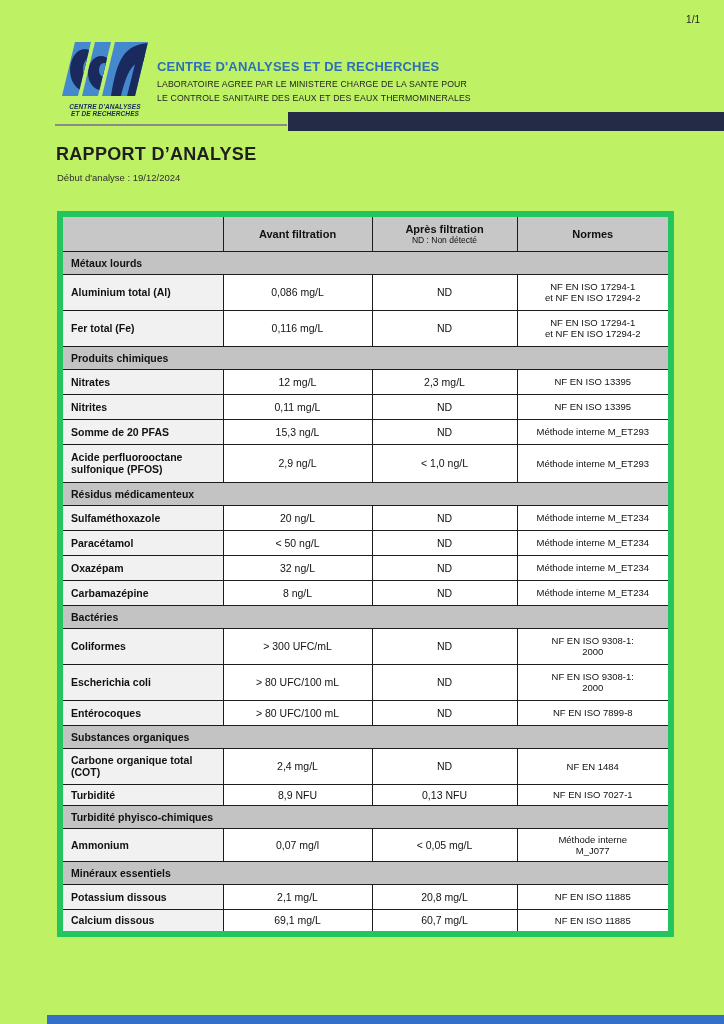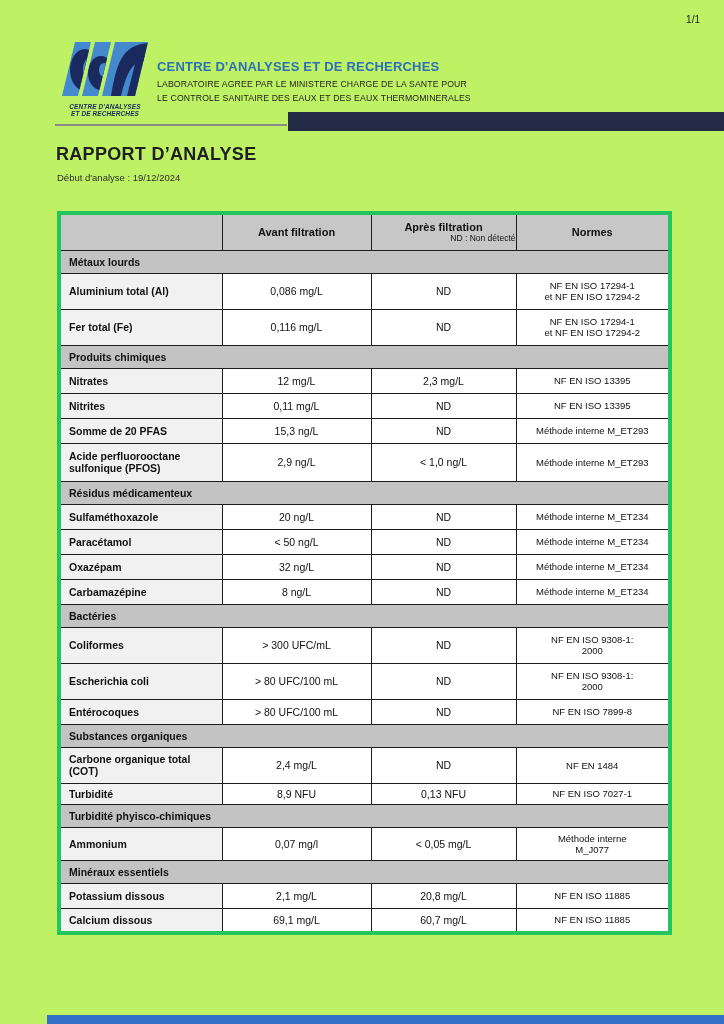--- a/index.html
+++ b/index.html
@@ -29,37 +29,37 @@
   #redaction-bar{left:288px;top:112px;width:436px;height:19px;background:var(--navybar);}
 
   
   #report-title{left:56px;top:144px;font-size:18px;font-weight:bold;color:#1f1f1f;letter-spacing:0.3px;}
   #analysis-start{left:57px;top:172px;font-size:9.5px;color:#2e2e2e;}
 
   
   #results-table{
     position:absolute;left:57px;top:211px;width:611px;
     border-collapse:collapse;table-layout:fixed;
-    border:4px solid #22c55e;
+    border:6px solid #22c55e;
   }
   #results-table td,#results-table th{
     border:1px solid #1c1c1c;padding:0;vertical-align:middle;
   }
   tr.r-head{height:37px;}
   tr.r-section{height:23px;}
   tr.r-std{height:25px;}
   tr.r-short{height:21px;}
   tr.r-med{height:33px;}
   tr.r-tall{height:36px;}
   tr.r-xtall{height:38px;}
 
   #results-table th{
     background:var(--hdrgray);font-size:11px;font-weight:bold;text-align:center;color:#111;
   }
-  .apres-note{display:block;font-size:8.5px;font-weight:normal;line-height:9px;margin-top:1px;text-align:right;}
+  .apres-note{display:block;font-size:8.5px;font-weight:normal;line-height:9px;margin-top:1px;}
 
   .section-cell{
     background:var(--secgray);text-align:left;padding-left:8px !important;
     font-weight:bold;font-size:10.5px;color:#111;
   }
   .section-cell span.u{}
 
   #results-table td.c0{
     background:var(--labelgray);font-weight:bold;font-size:10.5px;text-align:left;
     padding-left:8px !important;padding-right:6px !important;

